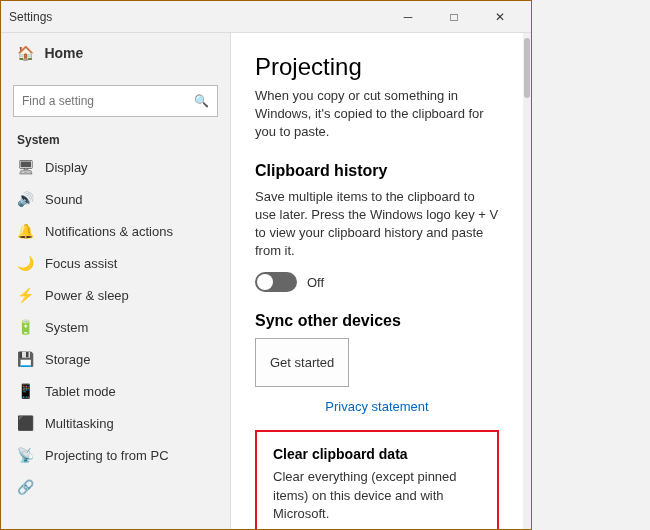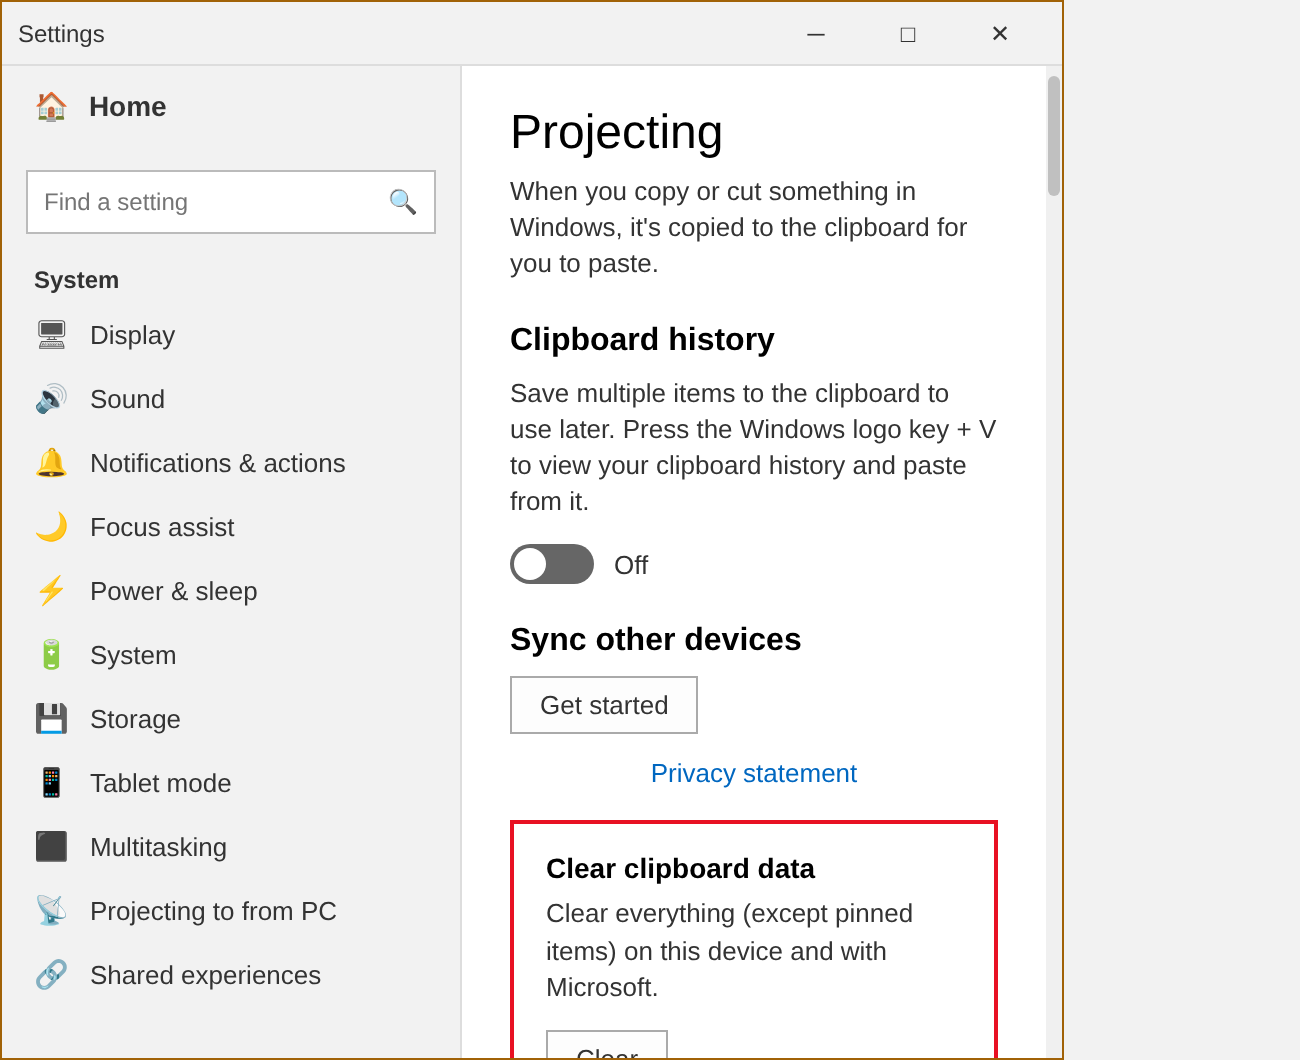--- a/index.html
+++ b/index.html
@@ -184,21 +184,21 @@
     }
     .toggle-label {
       font-size: 13px;
       color: #333;
     }
     .section-divider {
       margin-bottom: 16px;
     }
     .get-started-btn {
       display: inline-block;
-      padding: 6px 14px;
+      padding: 16px 14px;
       border: 1px solid #aaa;
       background: #fdfdfd;
       font-size: 13px;
       color: #333;
       cursor: pointer;
       margin-bottom: 12px;
     }
     .privacy-link {
       display: block;
       font-size: 13px;
@@ -314,21 +314,20 @@
         <div class="nav-item">
           <span class="icon">⬛</span>
           <span class="label">Multitasking</span>
         </div>
         <div class="nav-item">
           <span class="icon">📡</span>
           <span class="label">Projecting to from PC</span>
         </div>
         <div class="nav-item">
           <span class="icon">🔗</span>
-          <span class="label">Shared experiences</span>
         </div>
       </div>
       <div class="scroll-indicator">
         
       </div>
     </div>
 
     <div class="main">
       <div class="main-content">
 

